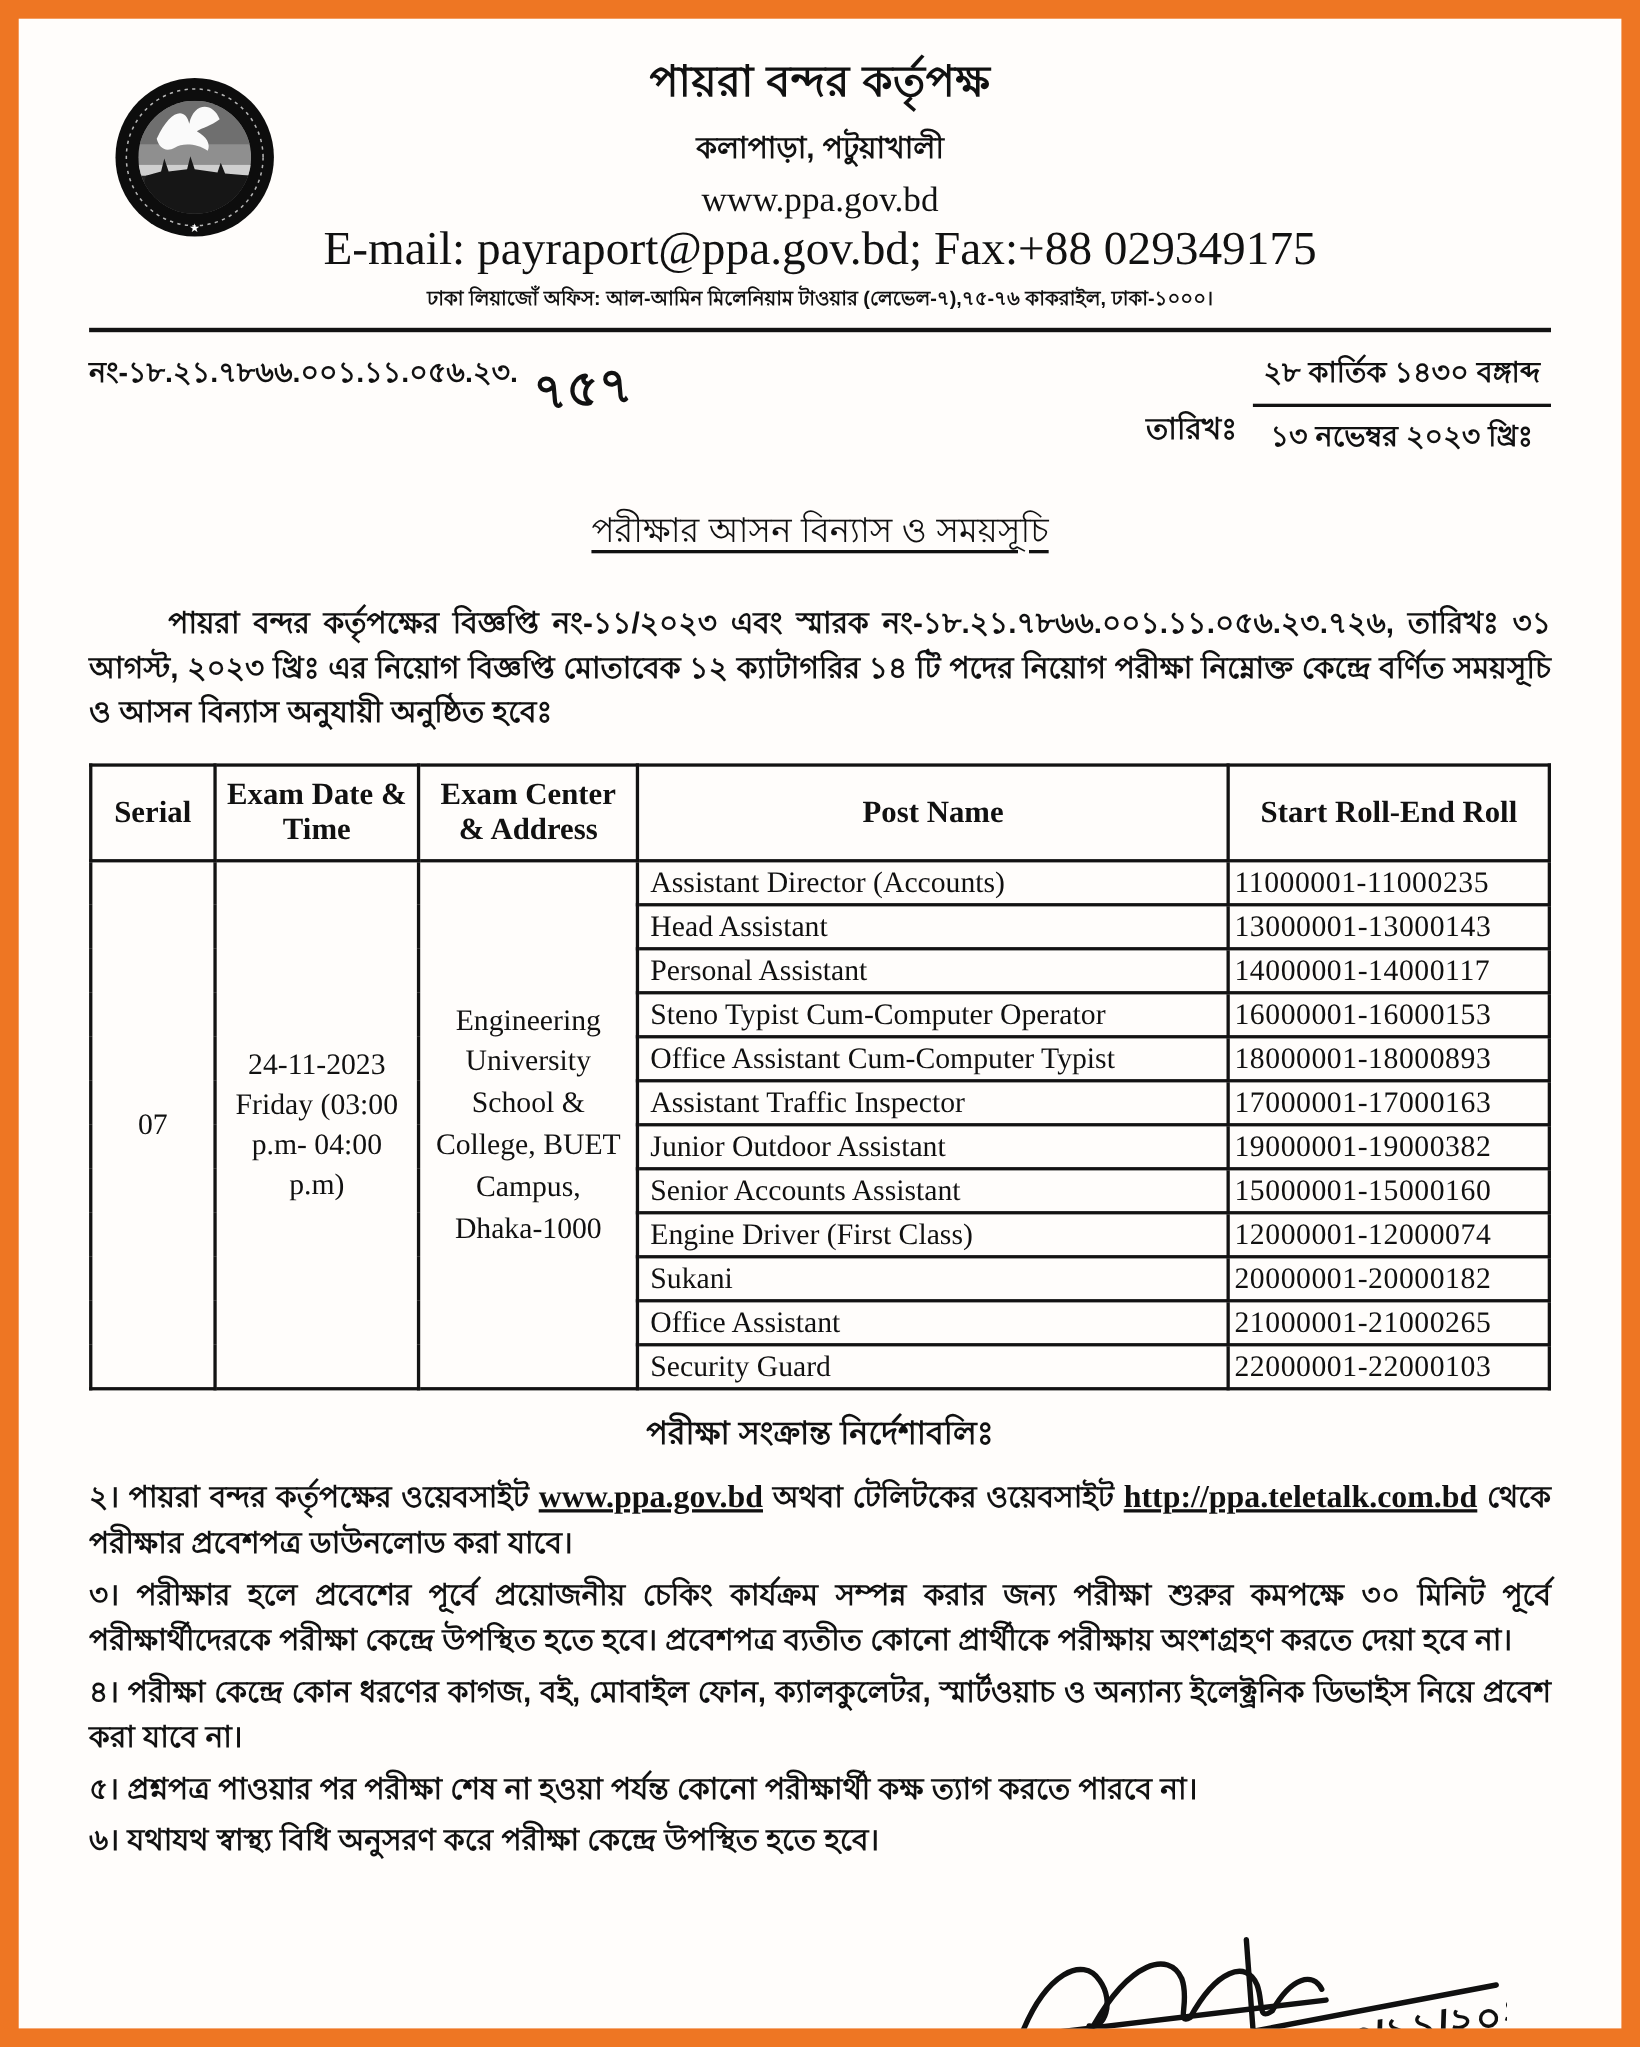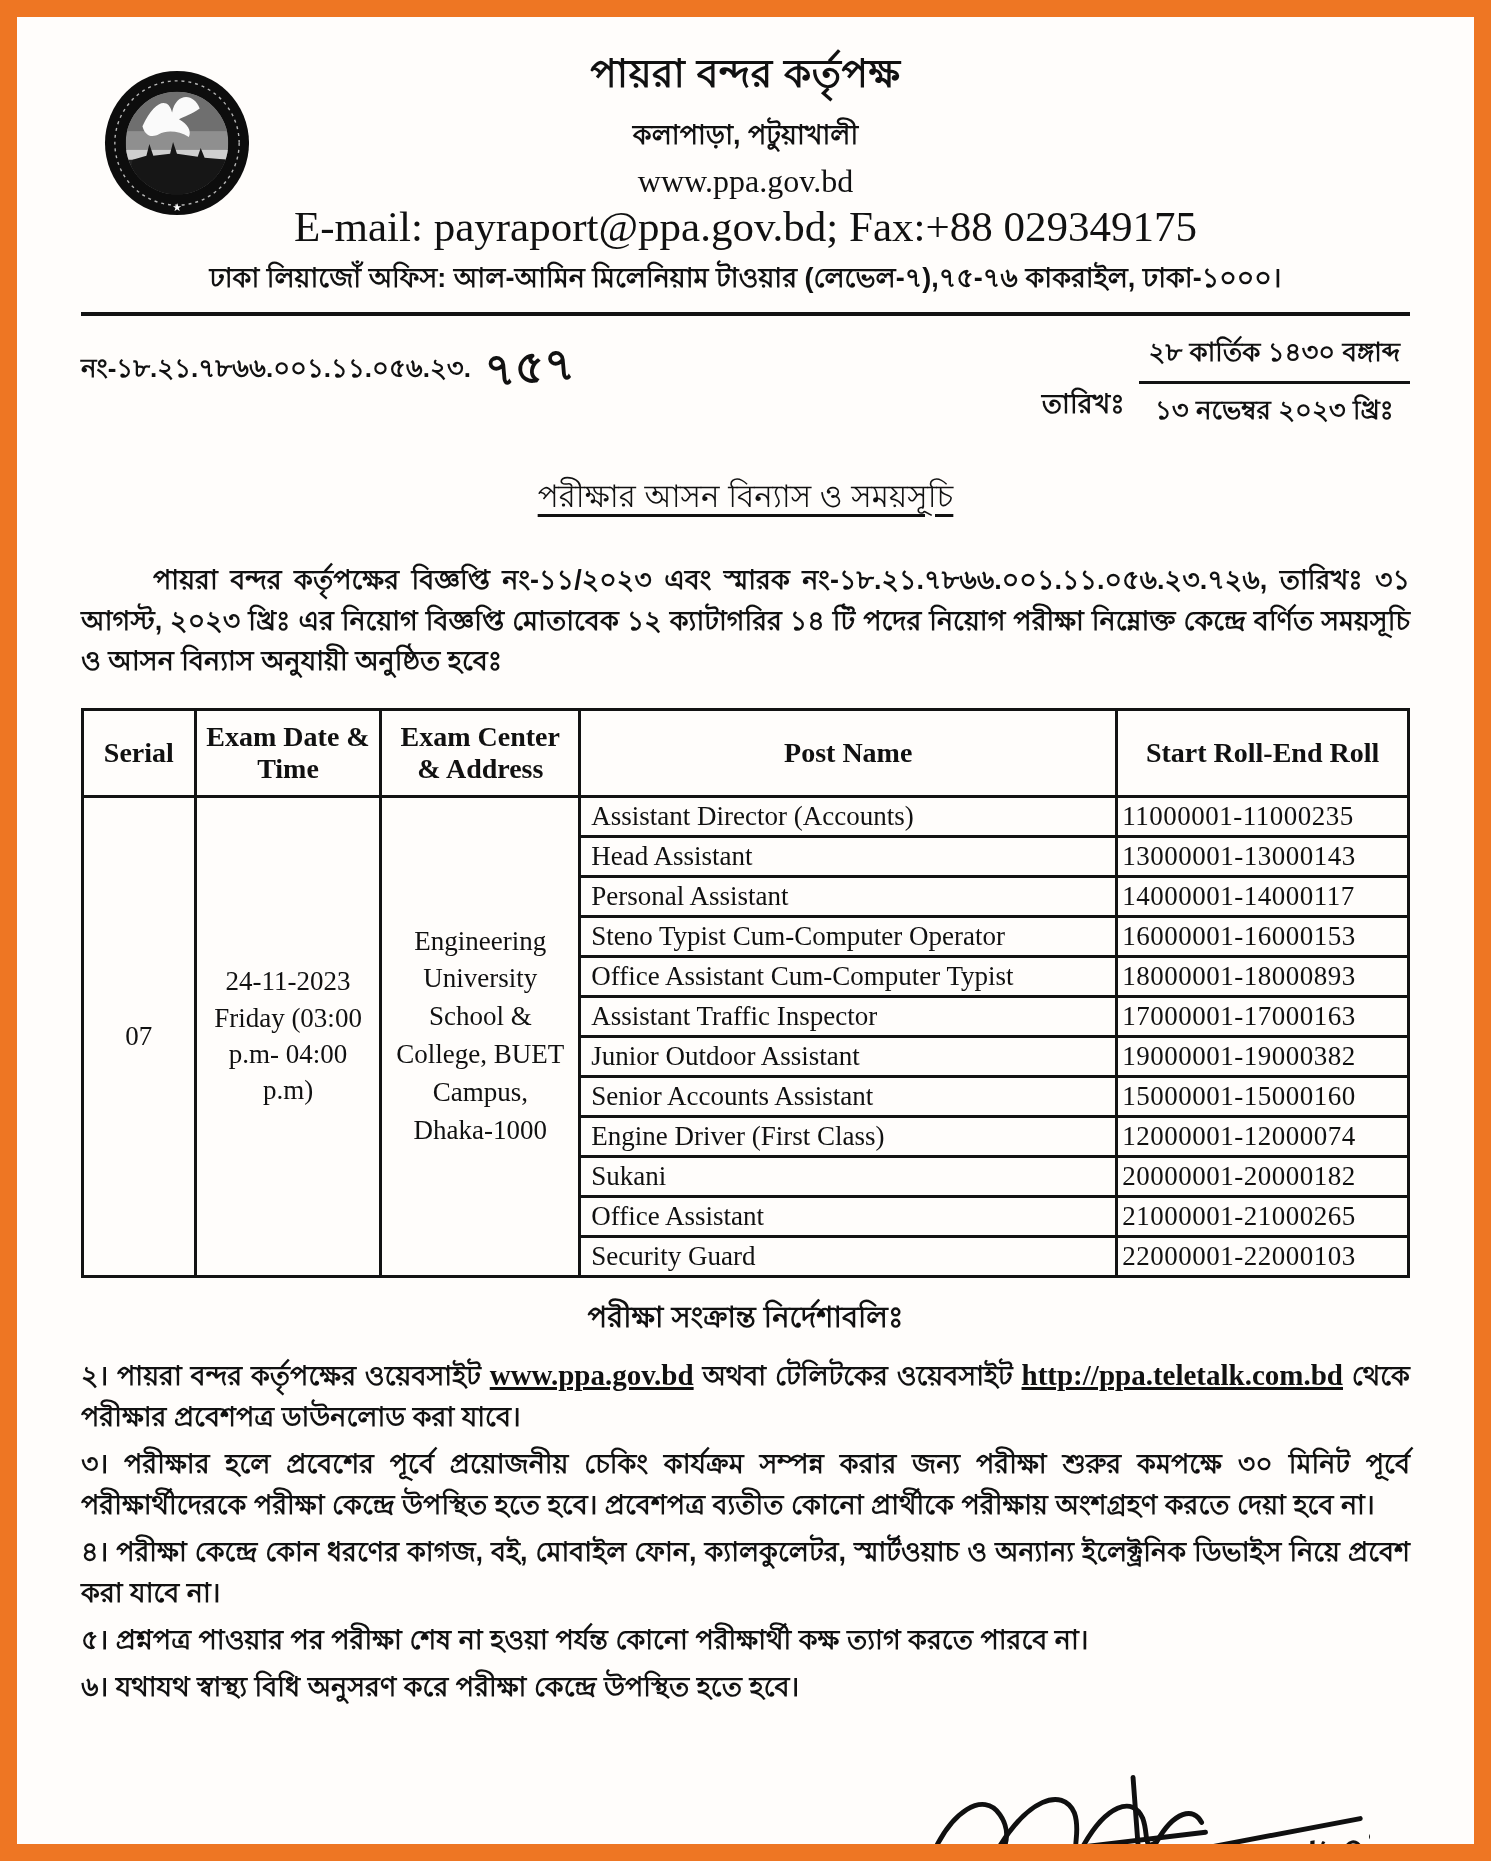--- a/index.html
+++ b/index.html
@@ -11,26 +11,26 @@
   }
   .content { padding:26px 64px 0 64px; position:relative; }
 
   
   .header { position:relative; text-align:center; }
   .seal { position:absolute; left:22px; top:22px; width:148px; height:156px; }
   .org-name { font-size:39px; font-weight:700; letter-spacing:0.5px; }
   .org-loc { font-size:27px; font-weight:700; margin-top:6px; }
   .org-web { font-family:"Liberation Serif", serif; font-size:32px; margin-top:4px; }
   .org-email { font-family:"Liberation Serif", serif; font-size:43px; margin-top:2px; }
-  .org-liaison { font-size:27px; font-weight:700; margin-top:6px; }
+  .org-liaison { font-size:18px; font-weight:700; margin-top:6px; }
   .head-rule { border:none; border-top:4px solid #131313; margin-top:10px; }
 
   
   .ref-row { display:flex; justify-content:space-between; align-items:flex-start; margin-top:16px; }
-  .memo { font-size:26px; font-weight:700; display:flex; align-items:center; }
+  .memo { font-size:26px; font-weight:700; display:flex; }
   .memo-hand { font-size:46px; font-weight:700; margin-left:14px; transform:rotate(-5deg); font-family:"DejaVu Sans", sans-serif; }
   .date-block { display:flex; gap:14px; align-items:flex-end; }
   .date-label { font-size:27px; font-weight:700; padding-bottom:6px; }
   .date-stack { text-align:center; font-size:26px; font-weight:700; }
   .date-top { padding:0 10px 5px 10px; border-bottom:3px solid #131313; }
   .date-bottom { padding-top:6px; }
 
   
   .doc-title { text-align:center; margin-top:38px; }
   .doc-title span {

